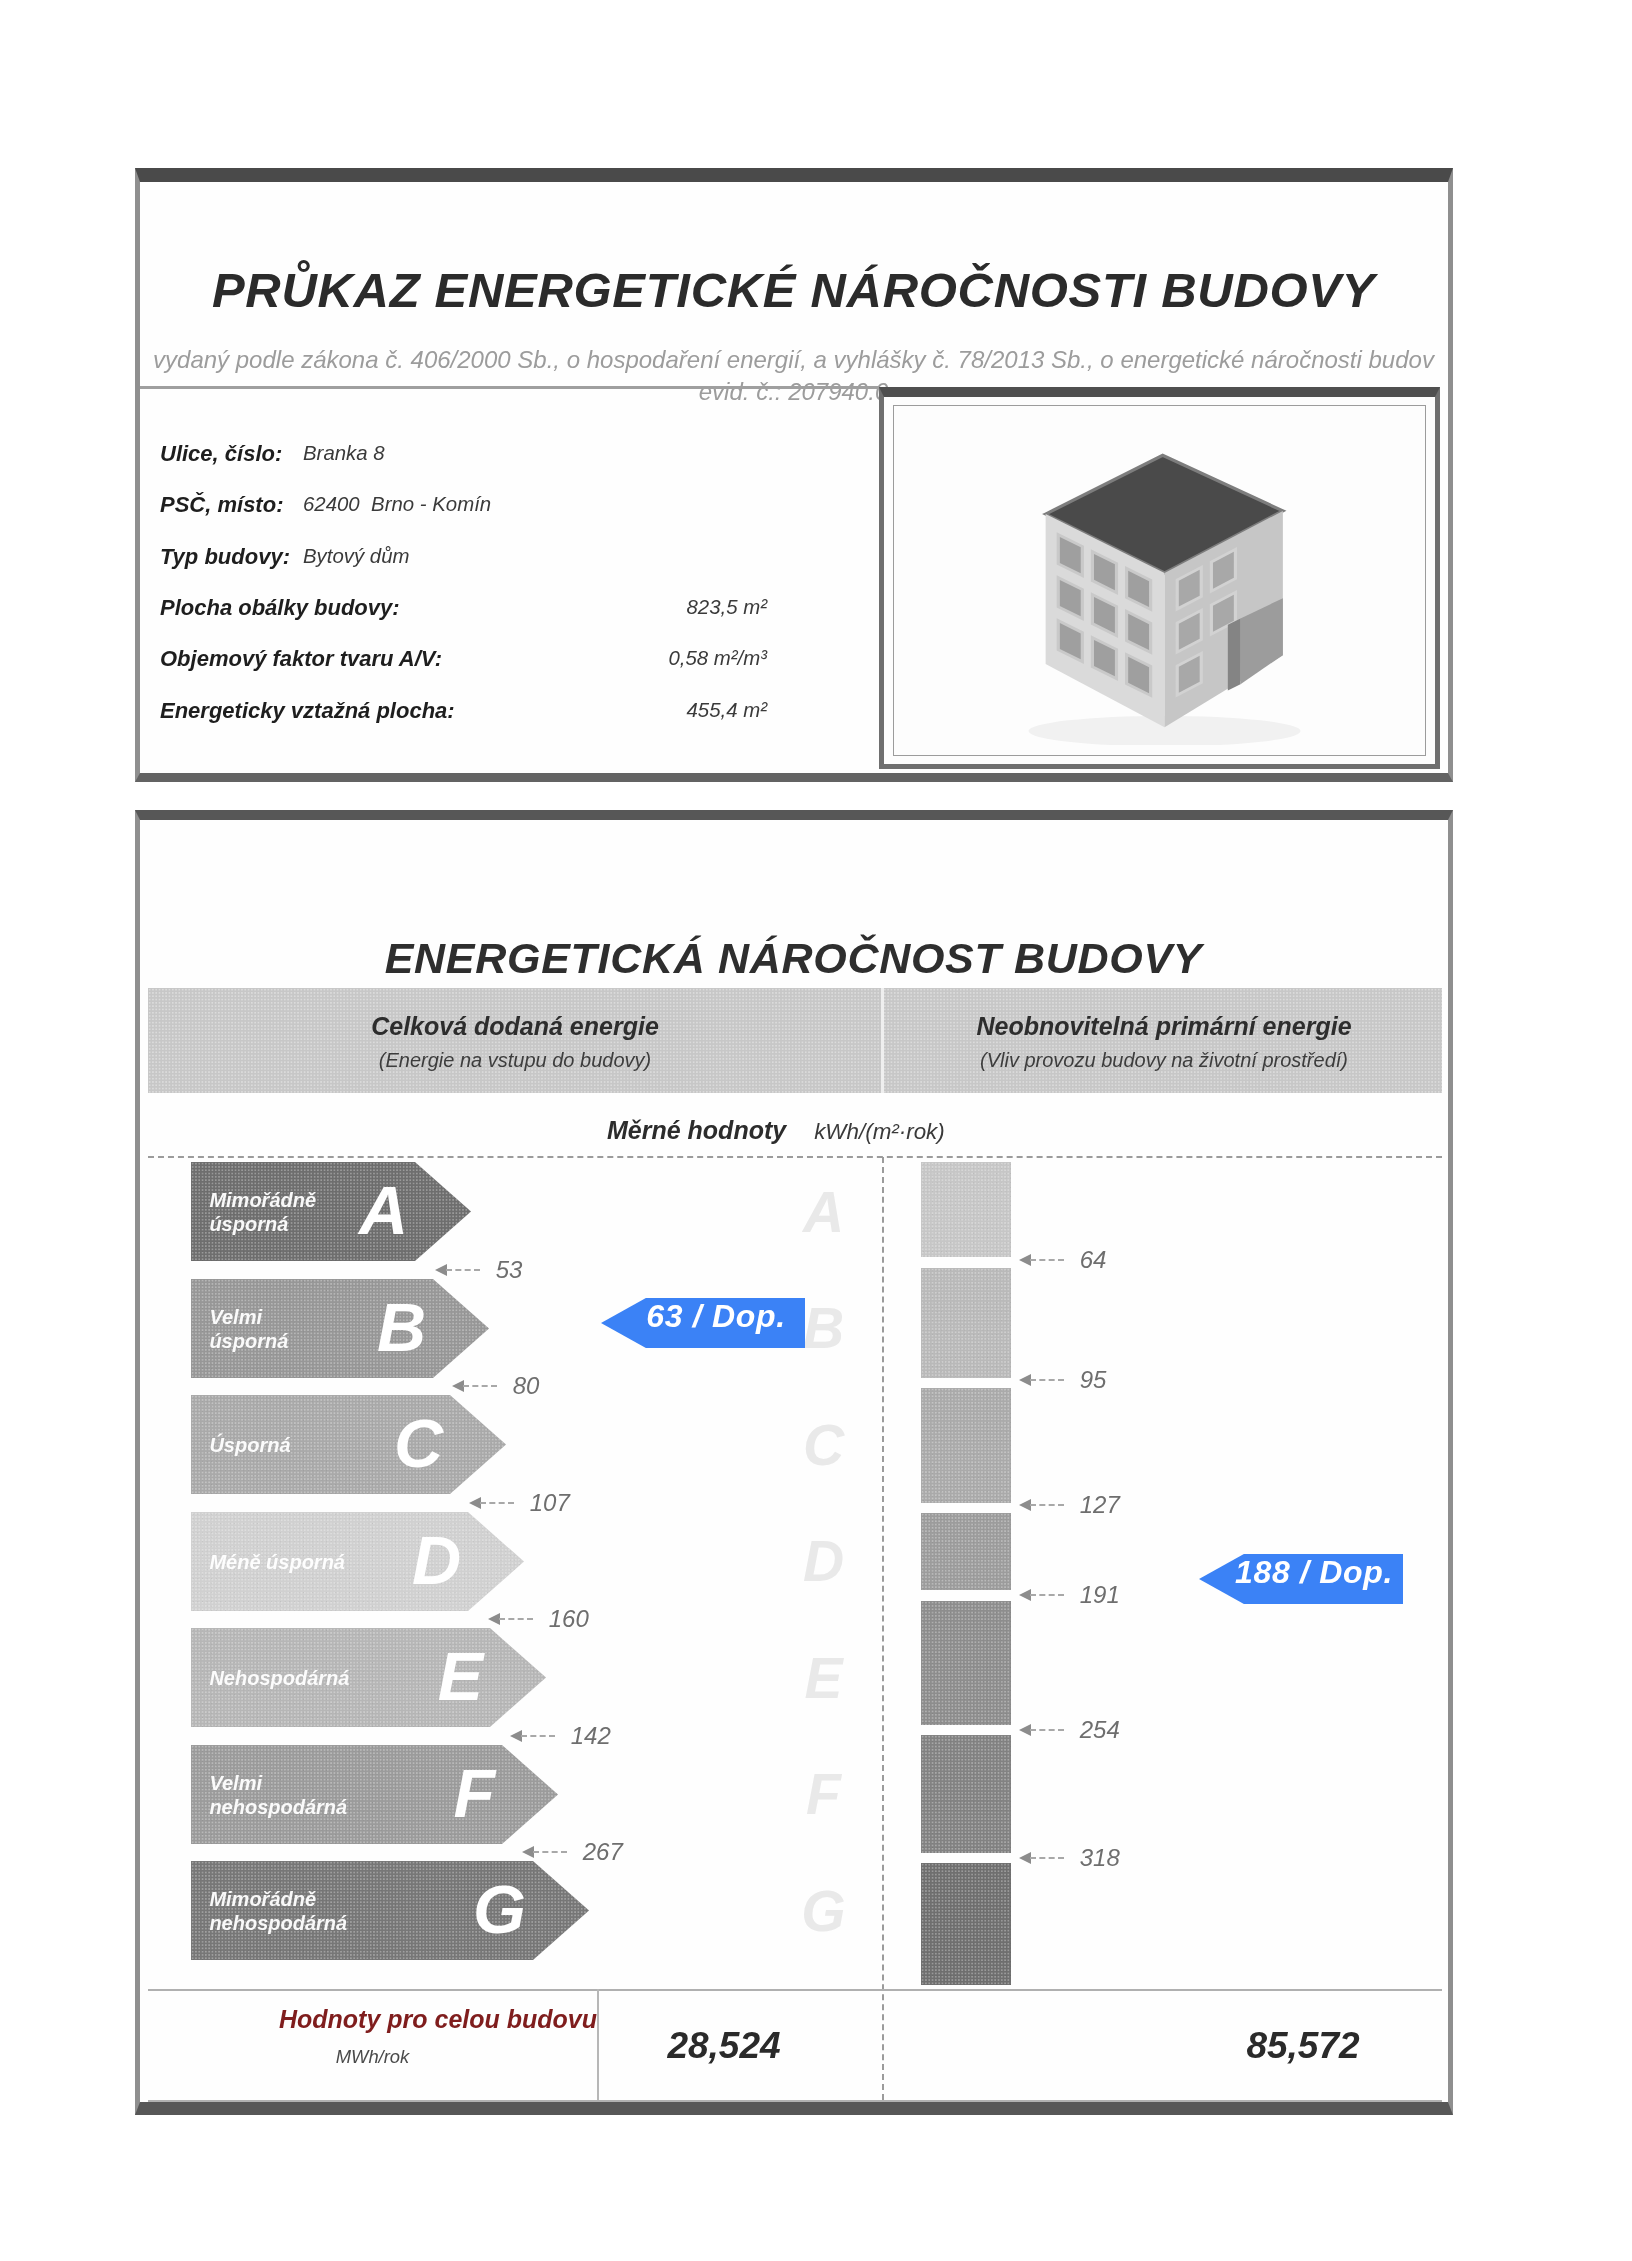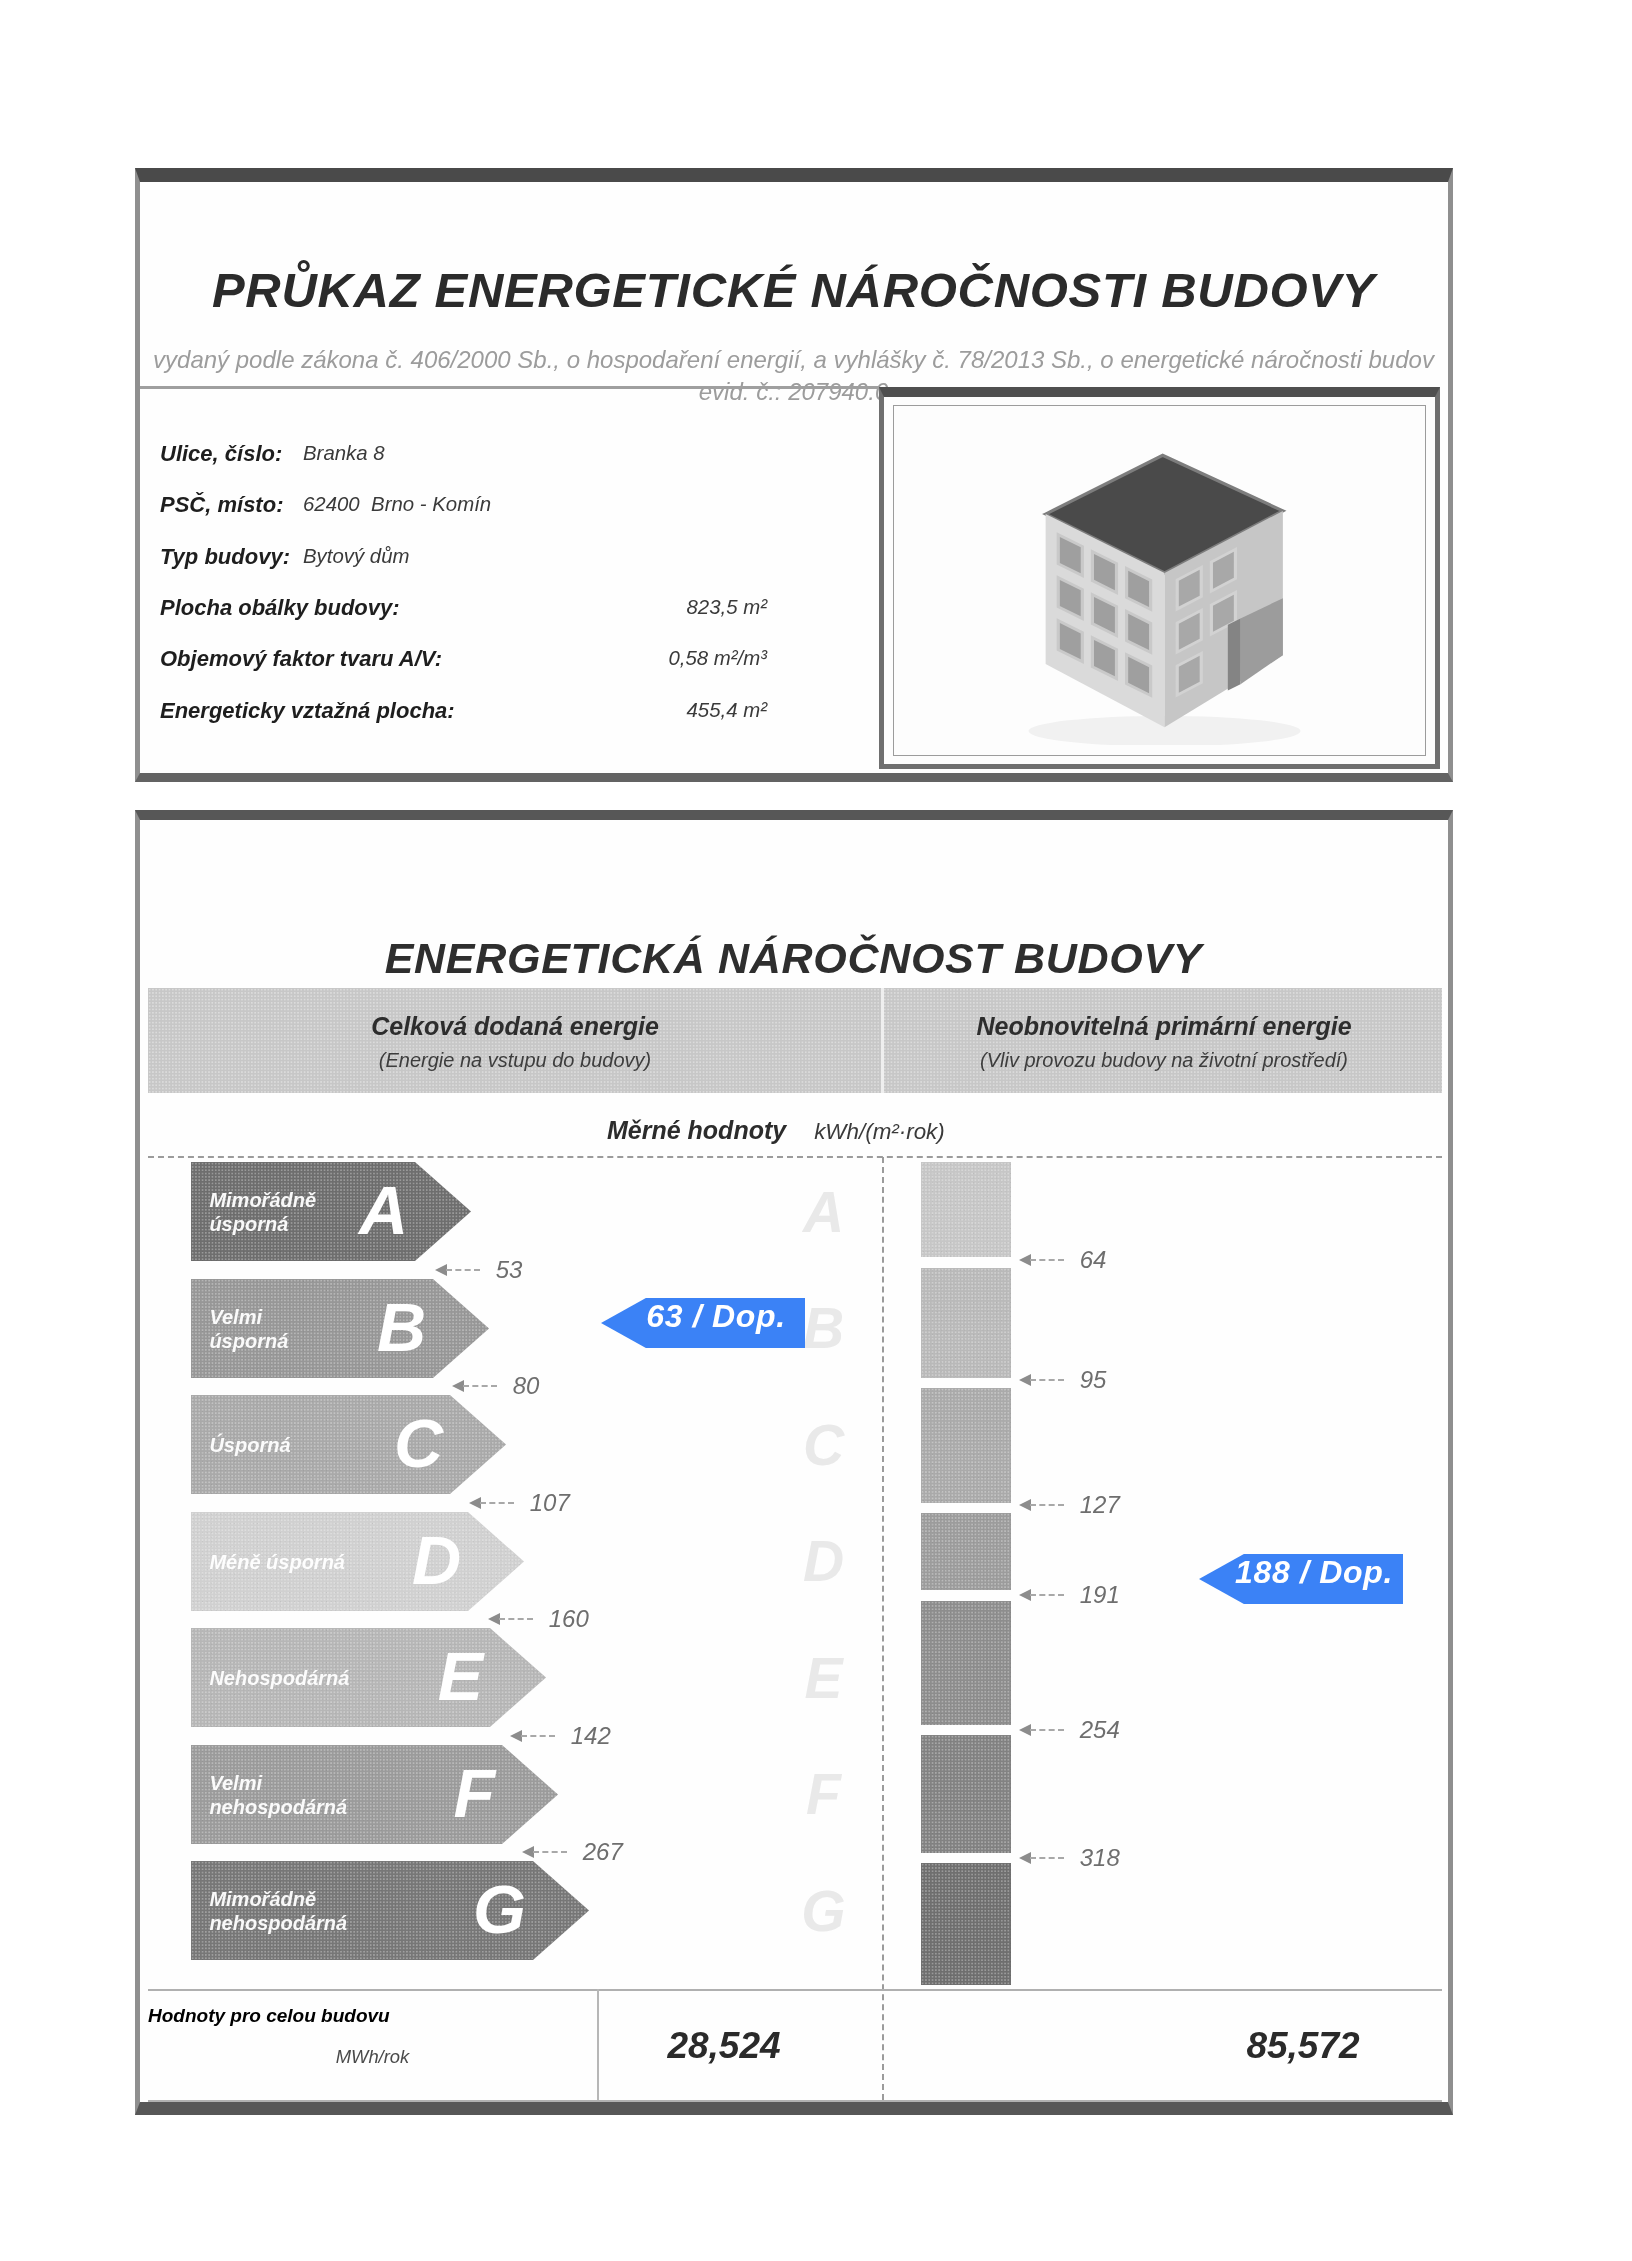--- a/index.html
+++ b/index.html
@@ -92,21 +92,21 @@
     position:absolute;width:204px;height:50px;background:#3b82f6;
     clip-path:polygon(0 50%, 22% 0, 100% 0, 100% 100%, 22% 100%);
     display:flex;align-items:flex-start;justify-content:center;padding-left:26px;box-sizing:border-box;
   }
   .badge span{font-size:32px;font-weight:bold;color:#ffffff;letter-spacing:0.7px;}
   .badge-left{left:461px;top:478px;}
   .badge-right{left:1059px;top:734px;}
   .f-topline{left:8px;top:1169px;width:1294px;height:2px;background:#b0b0b0;}
   .f-botline{left:8px;top:1280px;width:1294px;height:2px;background:#b0b0b0;}
   .f-divider{left:457px;top:1169px;width:2px;height:111px;background:#b7b7b7;}
-  .f-label{left:8px;top:1185px;width:449px;text-align:left;font-size:19px;font-weight:bold;color:#000000;}
+  .f-label{left:8px;top:1185px;width:449px;text-align:right;font-size:25px;font-weight:bold;color:#7f1d1d;}
   .f-unit{left:8px;top:1226px;width:449px;text-align:center;font-size:18.4px;color:#4a4a4a;}
   .f-val{position:absolute;top:1205px;width:224px;text-align:center;font-size:37px;font-weight:bold;color:#2a2a2a;}
   .f-val-left{left:472px;}
   .f-val-right{left:1051px;}
 </style>
 </head>
 <body>
 
 <div class="page">
 

